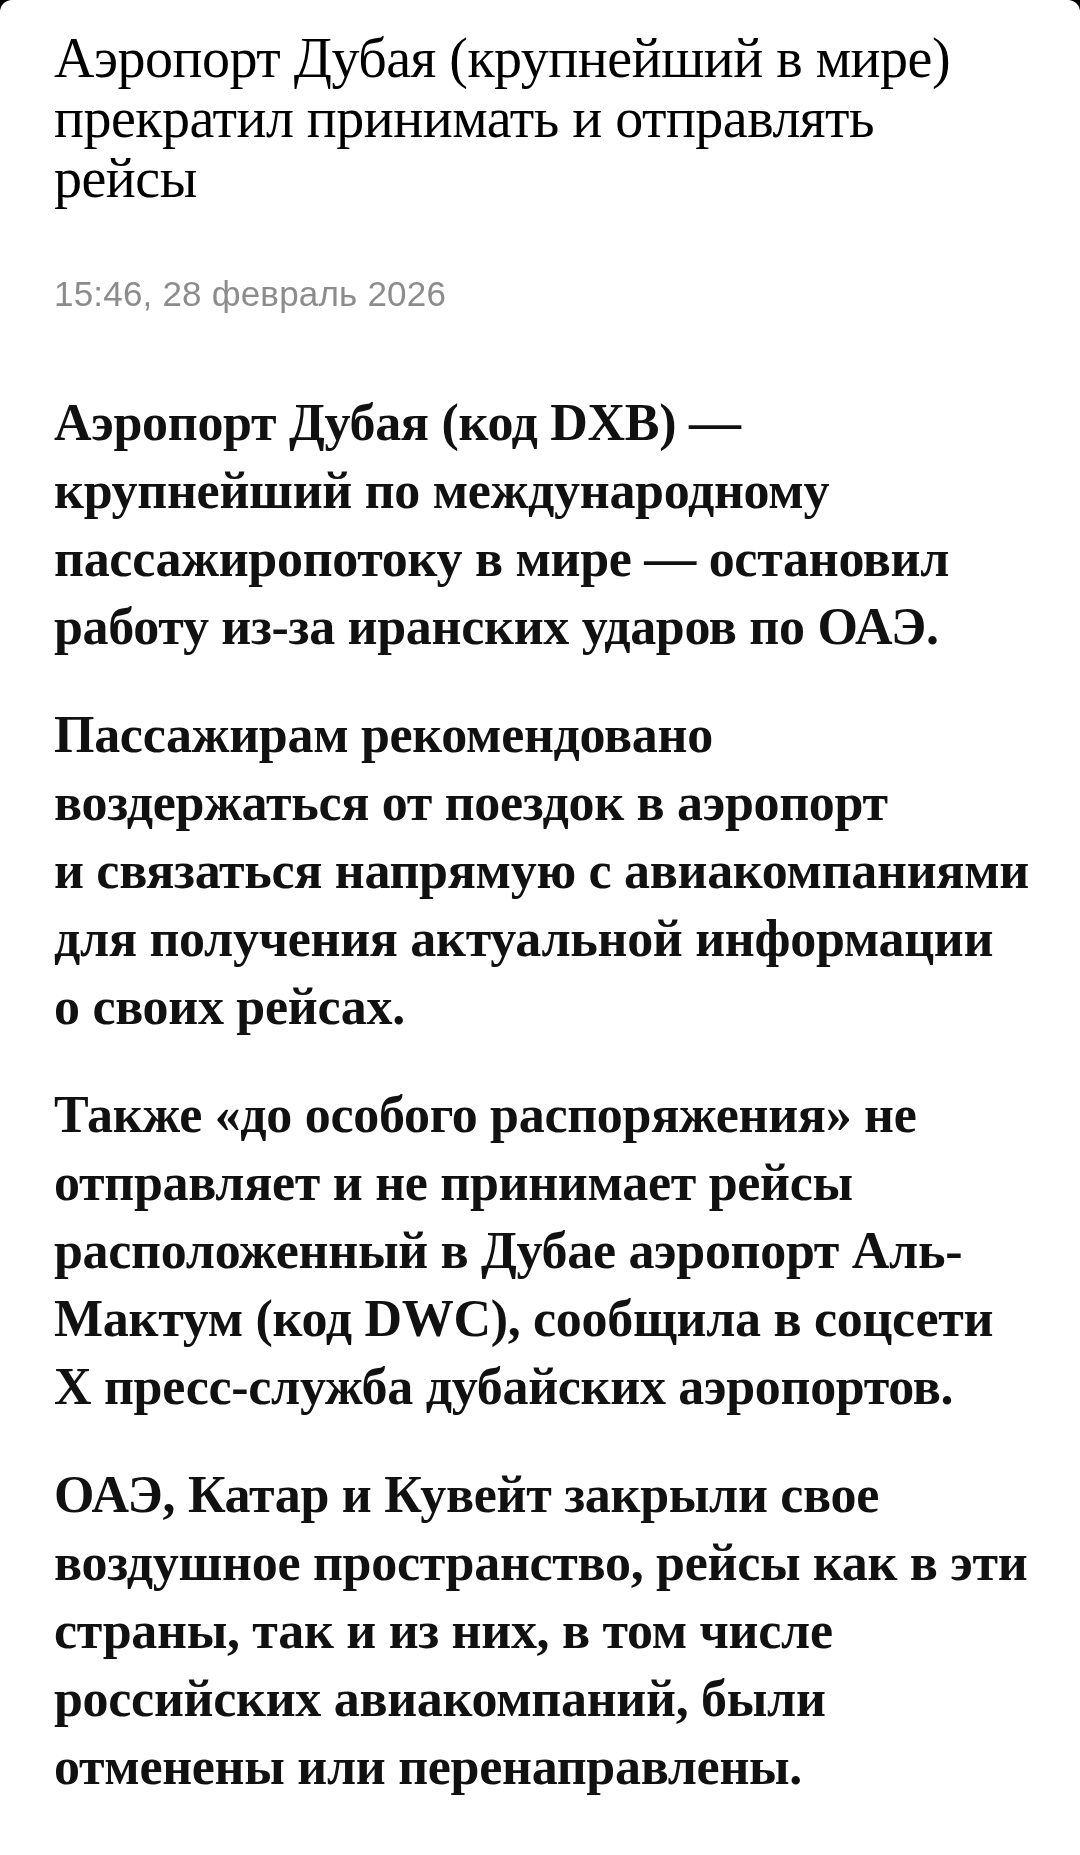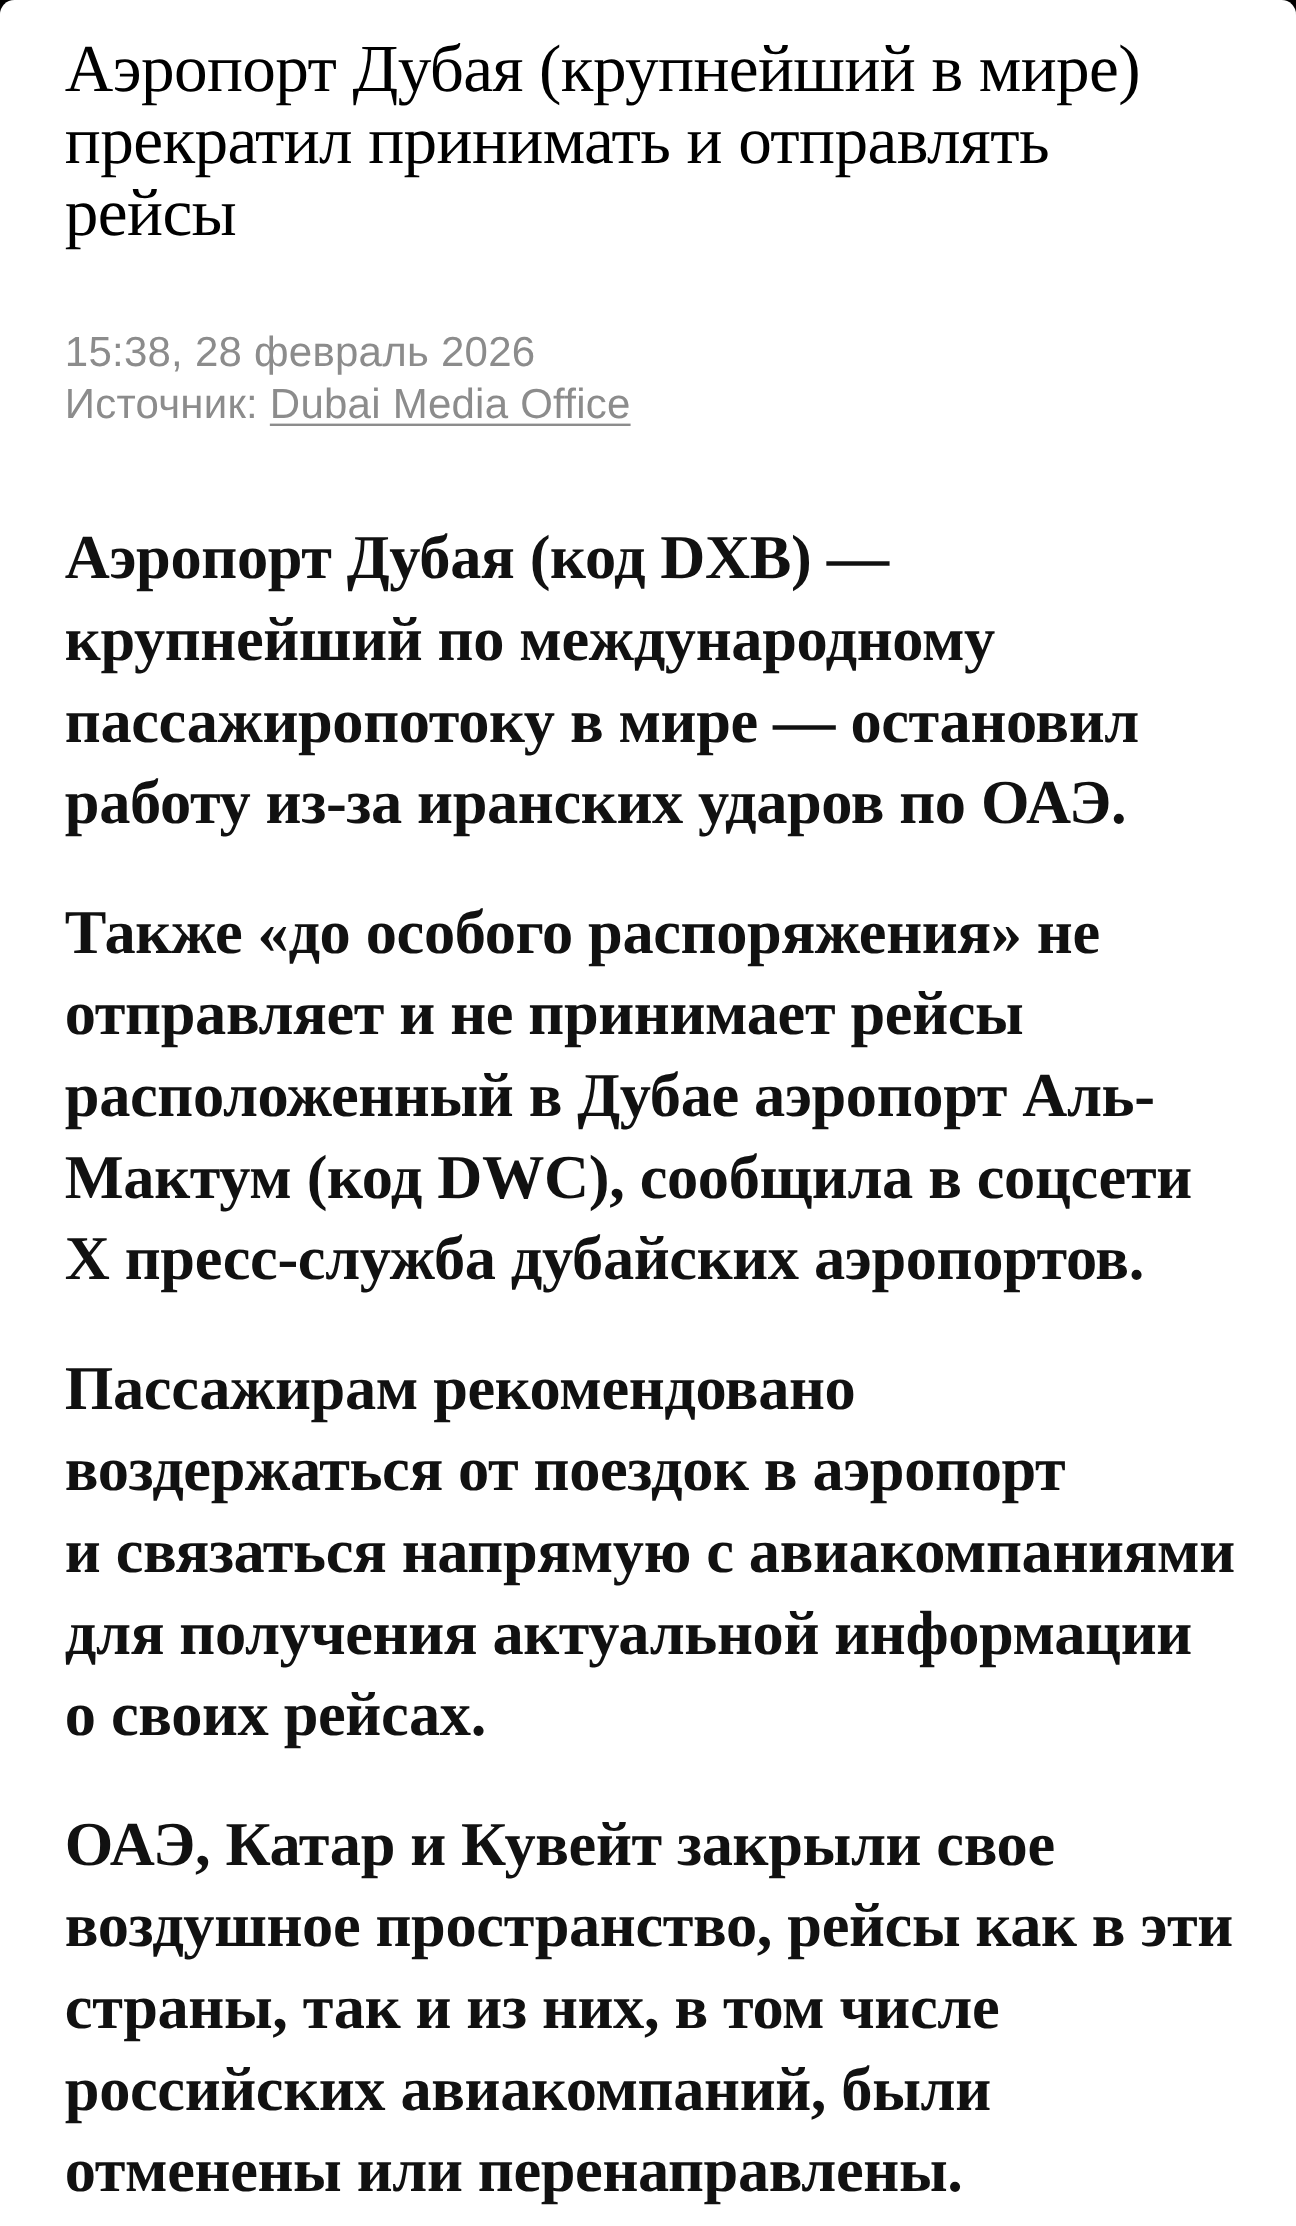--- a/index.html
+++ b/index.html
@@ -65,24 +65,23 @@
   }
 </style>
 </head>
 <body>
 
 <div class="page">
 
   <h1 class="headline">Аэропорт Дубая (крупнейший в&nbsp;мире) прекратил принимать и&nbsp;отправлять рейсы</h1>
 
   <div class="meta">
-    <span class="timestamp">15:38, 28 февраль 2026</span>
-    <span class="source-line"><span>Источник: </span><a class="source-link">Dubai Media Office</a></span>
+    <span class="timestamp">15:46, 28 февраль 2026</span>
   </div>
 
   <div class="article-body">
     <p>Аэропорт Дубая (код DXB) — крупнейший по международному пассажиропотоку в&nbsp;мире — остановил работу из-за иранских ударов по ОАЭ.</p>
+    <p>Пассажирам рекомендовано воздержаться от поездок в&nbsp;аэропорт и&nbsp;связаться напрямую с&nbsp;авиакомпаниями для получения актуальной информации о&nbsp;своих рейсах.</p>
     <p>Также «до особого распоряжения» не отправляет и&nbsp;не принимает рейсы расположенный в&nbsp;Дубае аэропорт Аль-Мактум (код DWC), сообщила в&nbsp;соцсети X пресс-служба дубайских аэропортов.</p>
-    <p>Пассажирам рекомендовано воздержаться от поездок в&nbsp;аэропорт и&nbsp;связаться напрямую с&nbsp;авиакомпаниями для получения актуальной информации о&nbsp;своих рейсах.</p>
     <p>ОАЭ, Катар и&nbsp;Кувейт закрыли свое воздушное пространство, рейсы как в&nbsp;эти страны, так и&nbsp;из них, в&nbsp;том числе российских авиакомпаний, были отменены или перенаправлены.</p>
   </div>
 
 </div>
 
 </body></html>

